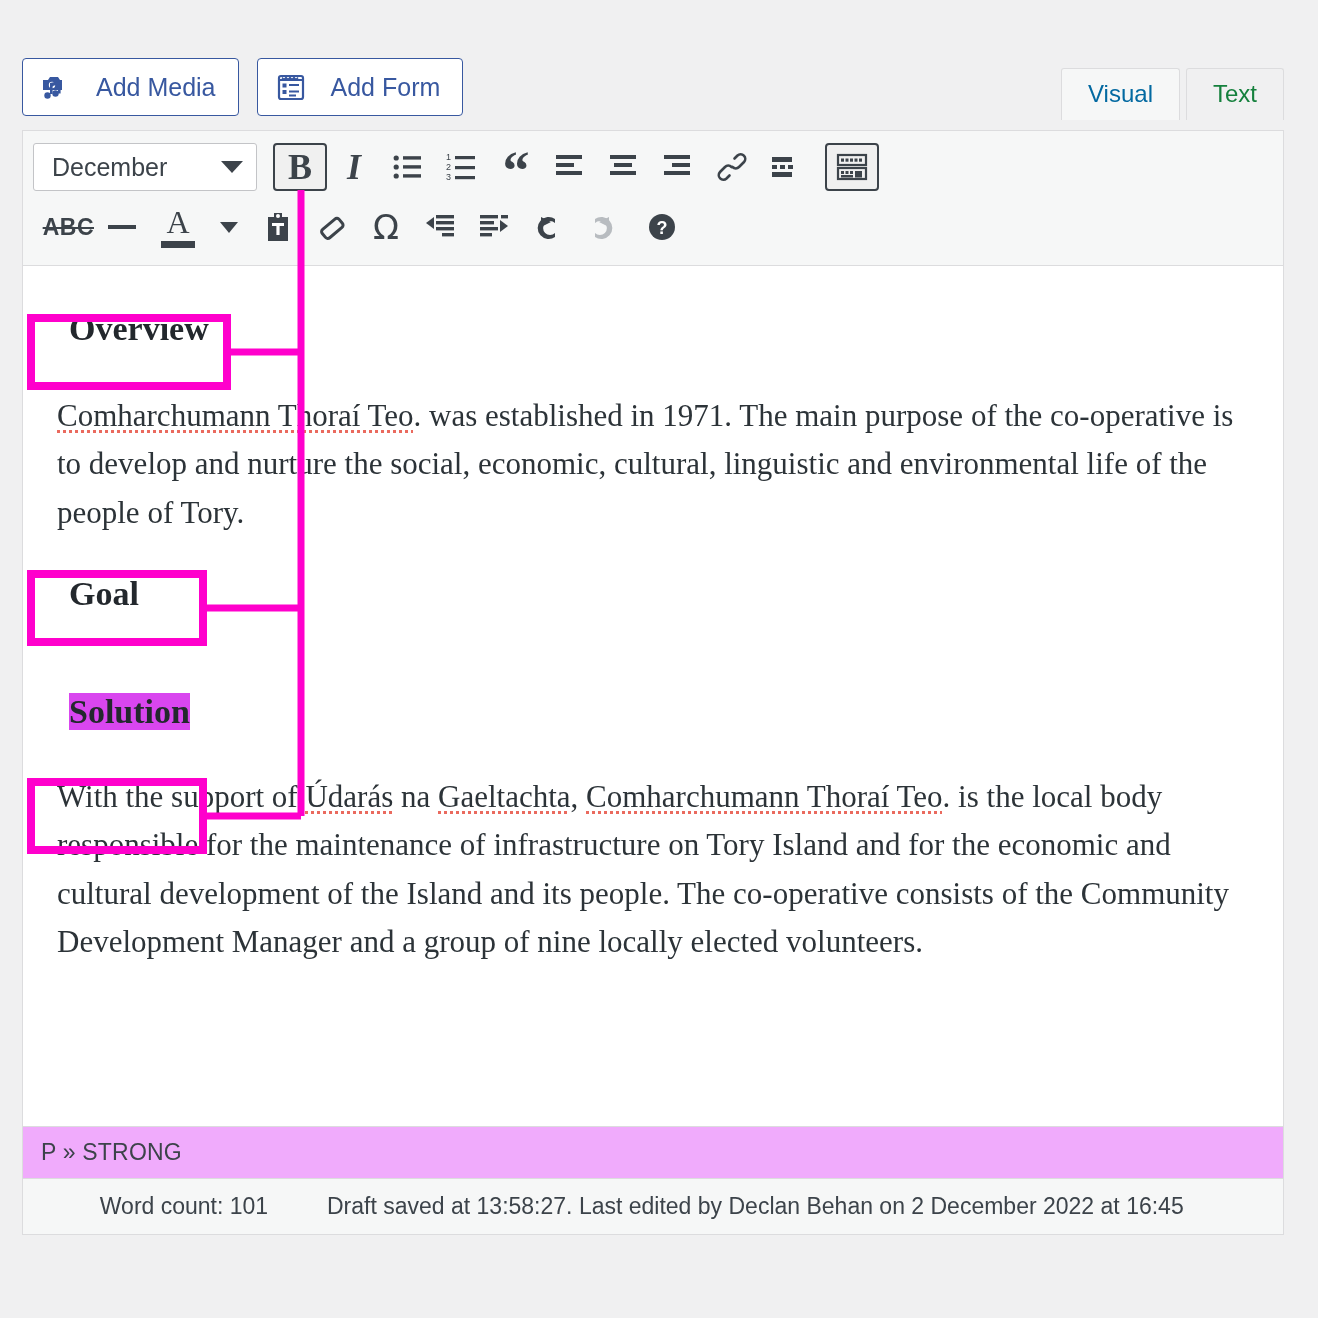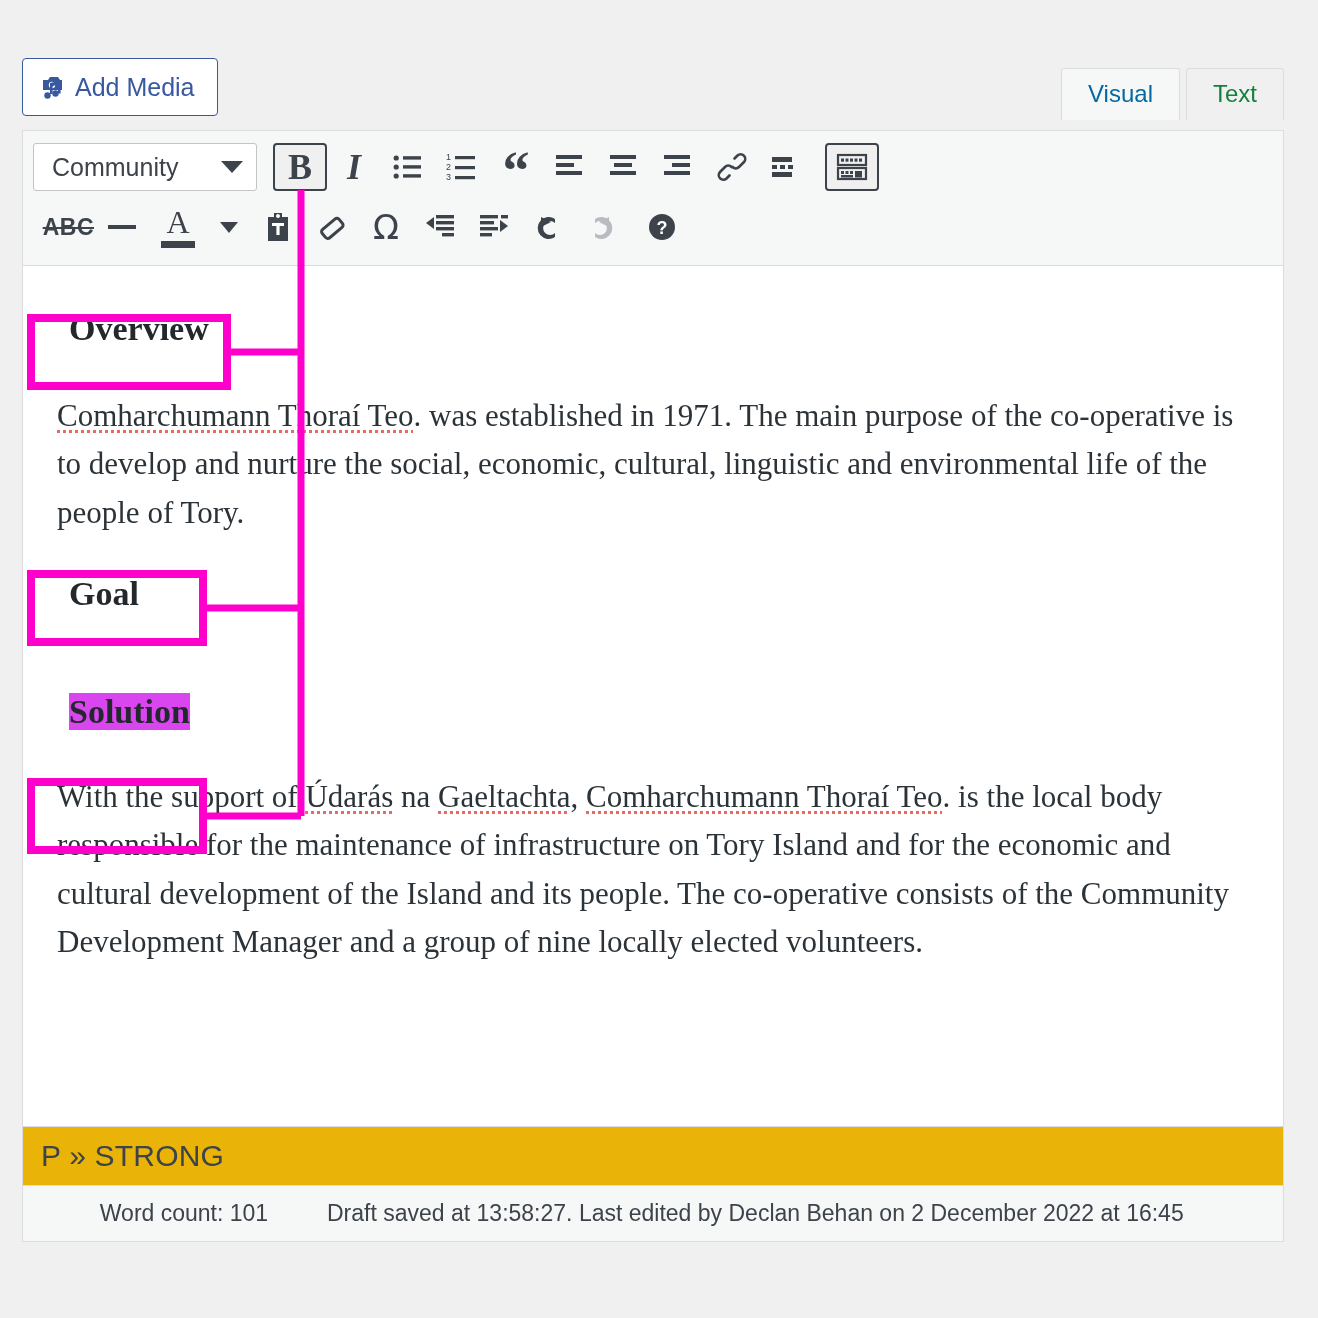--- a/index.html
+++ b/index.html
@@ -21,21 +21,21 @@
   .media-row {
     position: absolute;
     left: 22px; top: 58px;
     display: flex;
     gap: 18px;
     align-items: flex-start;
   }
   .wp-btn {
     display: inline-flex;
     align-items: center;
-    gap: 4px;
+    gap: 25px;
     height: 58px;
     padding: 0 22px 0 18px;
     background: #fff;
     border: 1px solid #3858a0;
     border-radius: 4px;
     color: #3858a0;
     font-size: 25px;
     line-height: 1;
     cursor: pointer;
     white-space: nowrap;
@@ -215,23 +215,23 @@
   .blk-over   { height: 84px; }
   .blk-gap1   { height: 24px; }
   .blk-goal   { height: 84px; }
   .blk-gap2   { height: 22px; }
   .blk-sol    { height: 82px; }
   .blk-gap3   { height: 26px; }
 
   
   .path-bar {
     border-top: 1px solid #dcdcde;
-    background: #eab308;
+    background: #f0abfc;
     padding: 12px 16px 12px 18px;
-    font-size: 30px;
+    font-size: 23px;
     color: #3c434a;
     letter-spacing: 0.2px;
   }
   .status-bar {
     border-top: 1px solid #dcdcde;
     background: #f6f7f7;
     padding: 14px 16px 14px 18px;
     font-size: 23px;
     color: #3c434a;
     display: flex;
@@ -261,35 +261,50 @@
           <circle cx="11" cy="12" r="1.6" fill="#3858a0"></circle>
           <circle cx="6.5" cy="22.5" r="3.2" fill="#3858a0"></circle>
           <circle cx="14.5" cy="20.5" r="3.2" fill="#3858a0"></circle>
           <rect x="9" y="10" width="2.6" height="11" fill="#3858a0"></rect>
           <rect x="17" y="8" width="2.6" height="12.5" fill="#3858a0"></rect>
           <path fill="#3858a0" d="M9 10l11-2.5v3.6L9 13.6z"></path>
         </svg>
       </span>
       <span>Add Media</span>
     </div>
+    <div class="wp-btn">
+      <span class="glyph">
+        <svg width="30" height="30" viewBox="0 0 30 30">
+          <rect x="3" y="4" width="24" height="23" rx="2" fill="none" stroke="#3858a0" stroke-width="2.2"></rect>
+          <path d="M3 8 h24" stroke="#3858a0" stroke-width="2"></path>
+          <path d="M6 5.5 l2 2.2 2-2.2 2 2.2 2-2.2 2 2.2 2-2.2 2 2.2 2-2.2" fill="none" stroke="#3858a0" stroke-width="1.6"></path>
+          <rect x="6.5" y="11.5" width="4" height="4" fill="#3858a0"></rect>
+          <rect x="13" y="12" width="10" height="2" fill="#3858a0"></rect>
+          <rect x="6.5" y="18" width="4" height="4" fill="#3858a0"></rect>
+          <rect x="13" y="18.5" width="10" height="2" fill="#3858a0"></rect>
+          <rect x="13" y="22.5" width="7" height="2" fill="#3858a0"></rect>
+        </svg>
+      </span>
+      <span>Add Form</span>
+    </div>
   </div>
 
   <div class="tabs">
     <div class="tab active">Visual</div>
     <div class="tab">Text</div>
   </div>
 
   <div class="editor">
 
     <div class="toolbar">
 
       <div class="trow">
 
         <div class="fmt-select">
-          <span>Community</span>
+          <span>December</span>
           <span class="caret"></span>
         </div>
 
         <div class="tbtn active">
           <span class="bold-glyph">B</span>
         </div>
 
         <div class="tbtn">
           <span class="ital-glyph">I</span>
         </div>

